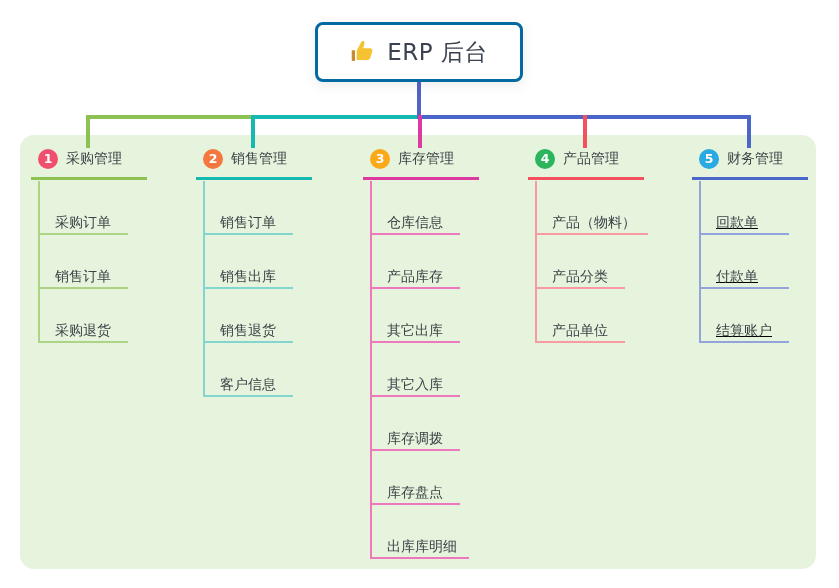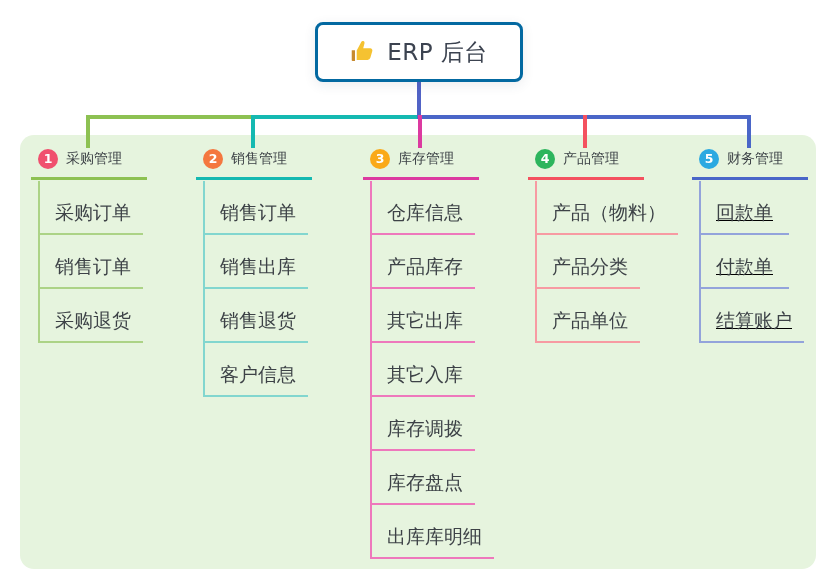--- a/index.html
+++ b/index.html
@@ -33,21 +33,21 @@
            display:flex; align-items:center; justify-content:center; line-height:1; }
   .branch-header .label { font-size:14px; color:#3D4247; font-weight:500; white-space:nowrap; }
 
   .children { position:absolute; top:181px; z-index:3; }
   .children::before { content:""; position:absolute; left:0; top:0; width:2px; height:100%;
                       background:var(--child-line); }
   .child-row { height:54px; display:flex; align-items:flex-end;
                width:fit-content; min-width:90px;
                border-bottom:2px solid var(--child-line);
                padding:0 12px 0 17px; cursor:pointer; }
-  .child-row span { font-size:19px; color:#3D4247; padding-bottom:7px; white-space:nowrap; }
+  .child-row span { font-size:14px; color:#3D4247; padding-bottom:1px; white-space:nowrap; }
 </style>
 </head>
 <body>
 
 <div id="canvas">
   <div id="panel"></div>
 
   <div id="root-node">
     <span>
       <svg width="26" height="26" viewBox="0 0 24 24">

